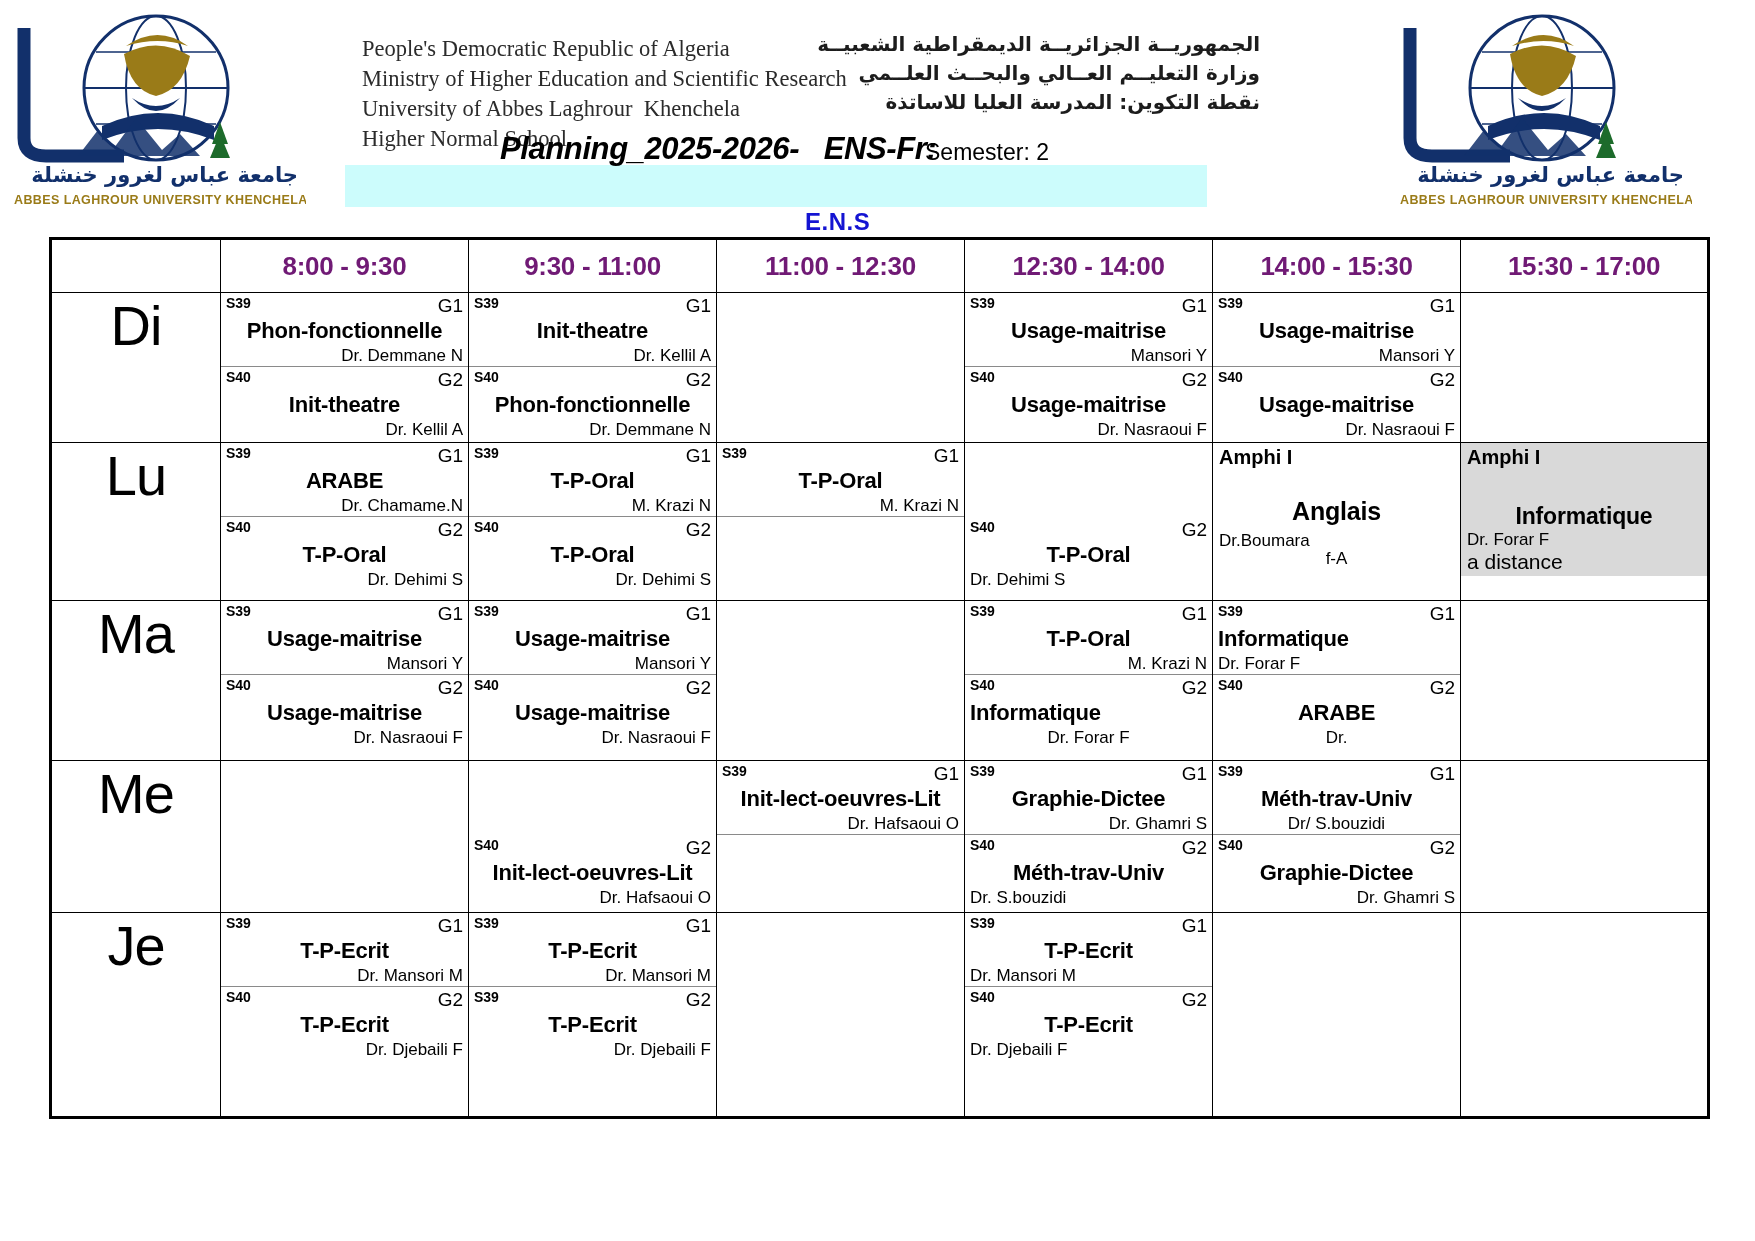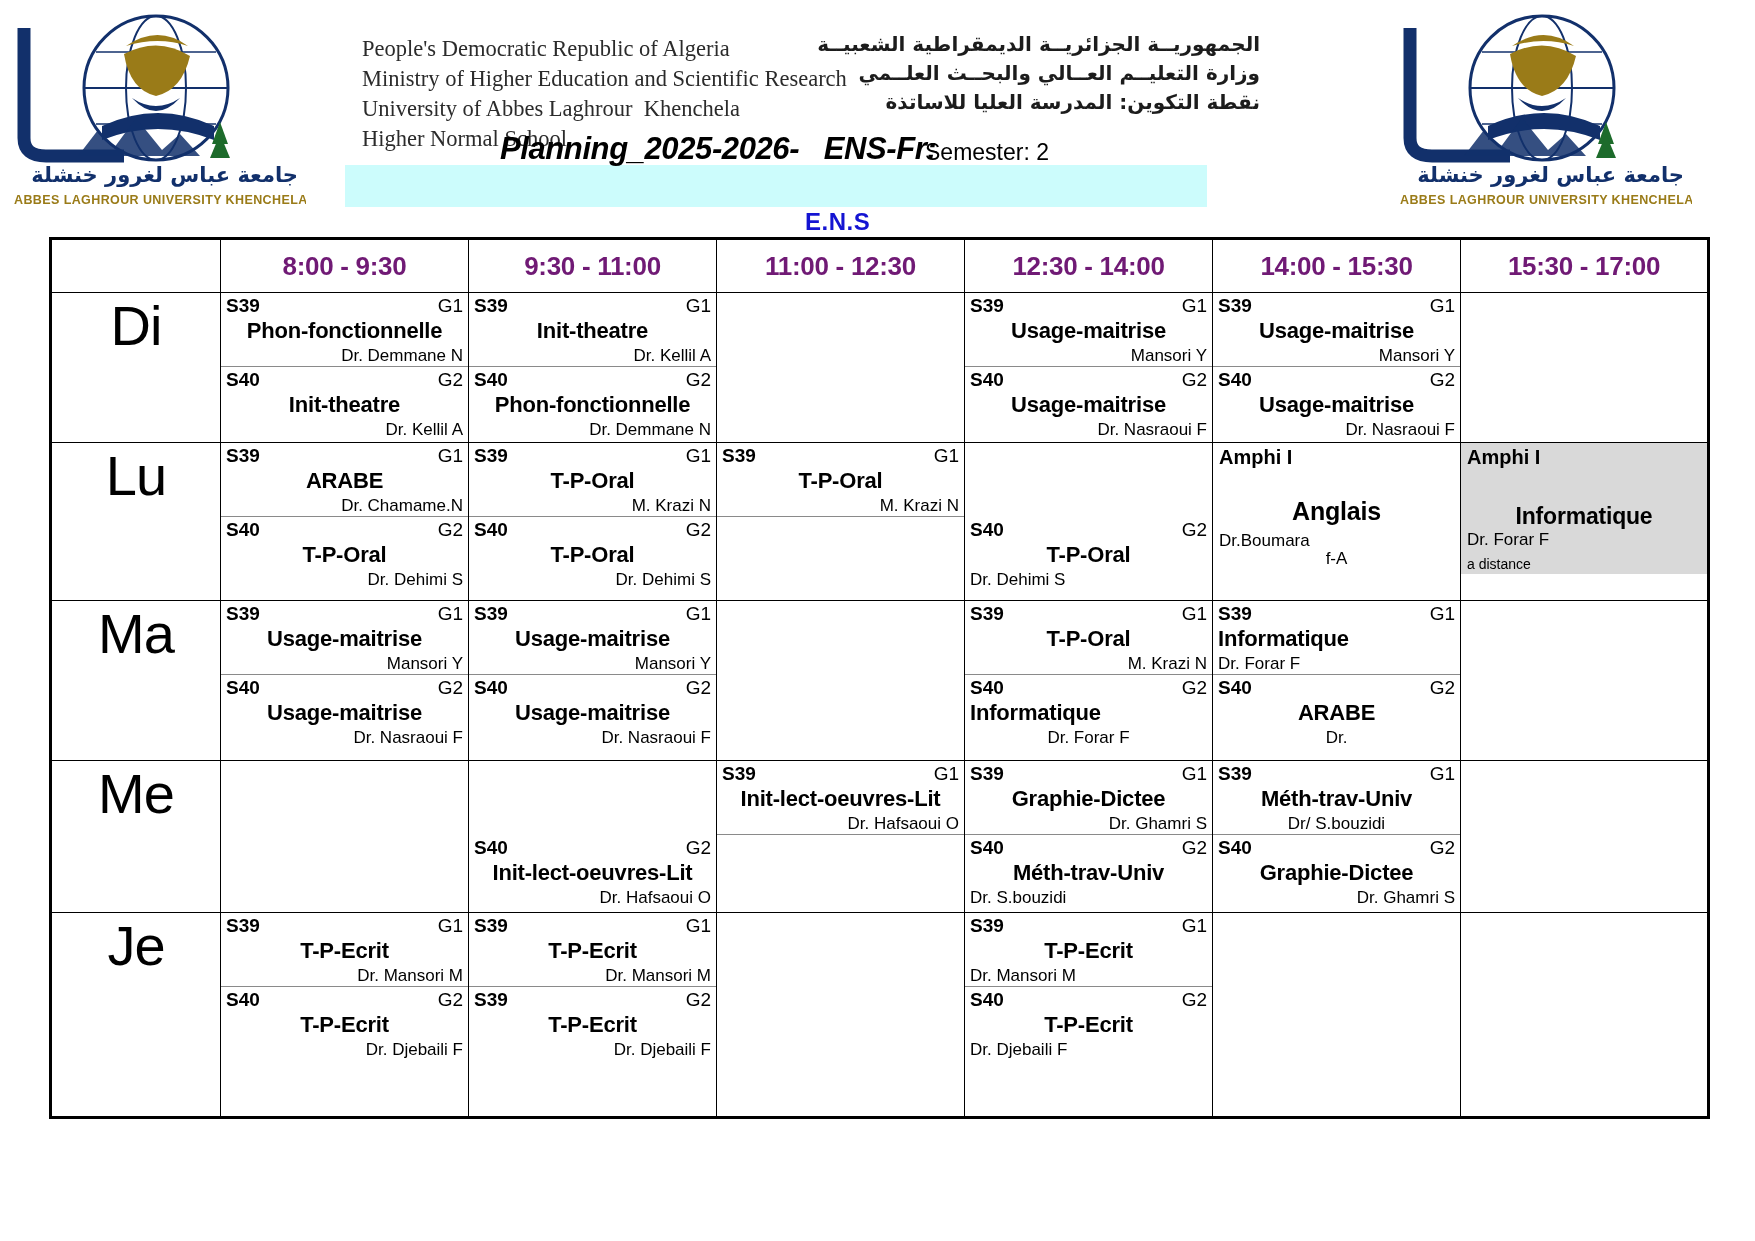--- a/index.html
+++ b/index.html
@@ -94,21 +94,21 @@
     flex: 1 1 0;
     min-height: 74px;
     padding: 3px 5px 2px 5px;
     border-bottom: 1.5px solid #8a8a8a;
     overflow: hidden;
   }
   .sub:last-child { border-bottom: none; }
   .sub.empty { border-bottom: none; }
 
   .rowtop { display: flex; justify-content: space-between; align-items: flex-start; }
-  .room  { font-size: 19px; font-weight: bold; color: #000; line-height: 1.05; }
+  .room  { font-size: 14px; font-weight: bold; color: #000; line-height: 1.05; }
   .grp   { font-size: 19px; font-weight: normal; color: #000; line-height: 1.05; }
 
   .subject {
     text-align: center;
     font-size: 22px; font-weight: bold; color: #000;
     margin-top: 3px; line-height: 1.1;
     letter-spacing: -0.2px;
   }
 
   .teacher {
@@ -121,21 +121,21 @@
 
   
   .amphi { position: relative; height: 100%; padding: 4px 6px 2px 6px; }
   .amphi .room { font-size: 20px; }
   .amphi .subject { font-size: 25px; margin-top: 30px; }
   .amphi .teacher { text-align: left; margin-top: 6px; }
   .amphi .teacher2 { text-align: center; font-size: 17px; line-height: 1.1; }
   .shaded { background: #d9d9d9; }
   .amphi.shaded .subject { font-size: 23px; margin-top: 36px; text-align: center; }
   .amphi.shaded .teacher { font-size: 17px; margin-top: 2px; text-align: left; }
-  .amphi.shaded .note { font-size: 14px; margin-top: 6px; text-align: left; }
+  .amphi.shaded .note { font-size: 21px; margin-top: 0; text-align: left; }
 
   .pad-tall { height: 100%; }
 </style>
 </head>
 <body>
 
 <div class="page">
 
   <div class="header">
 

